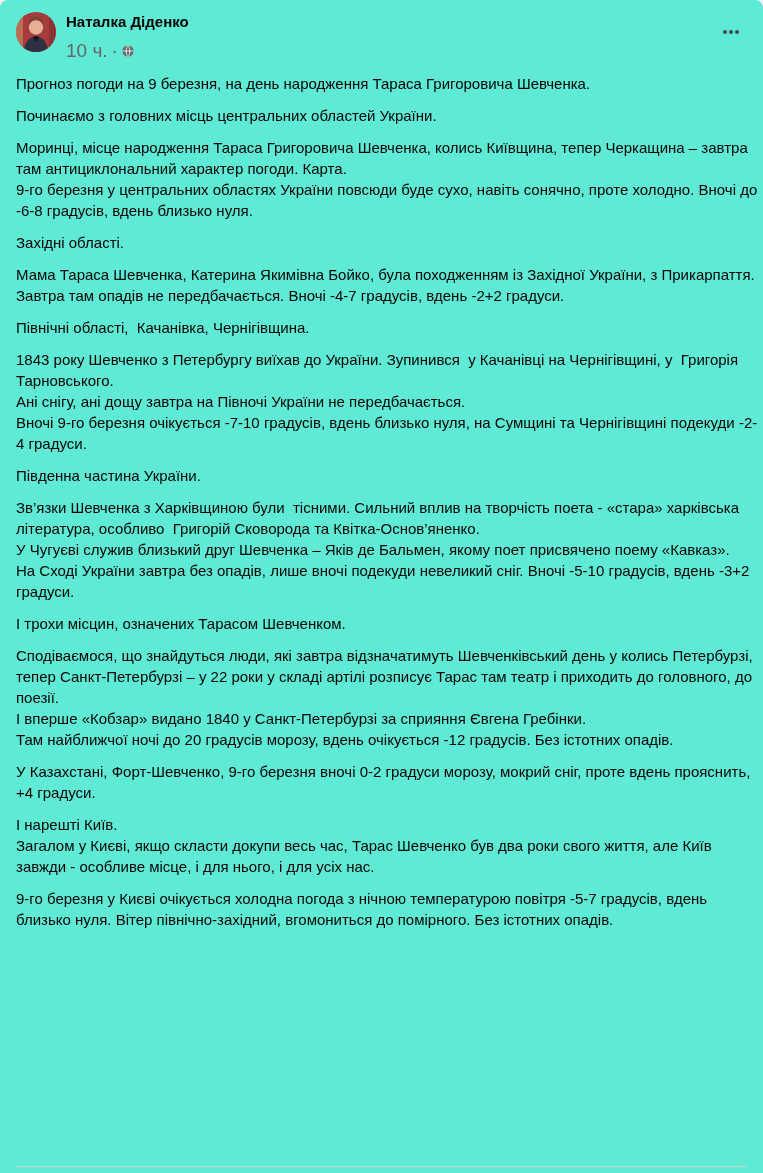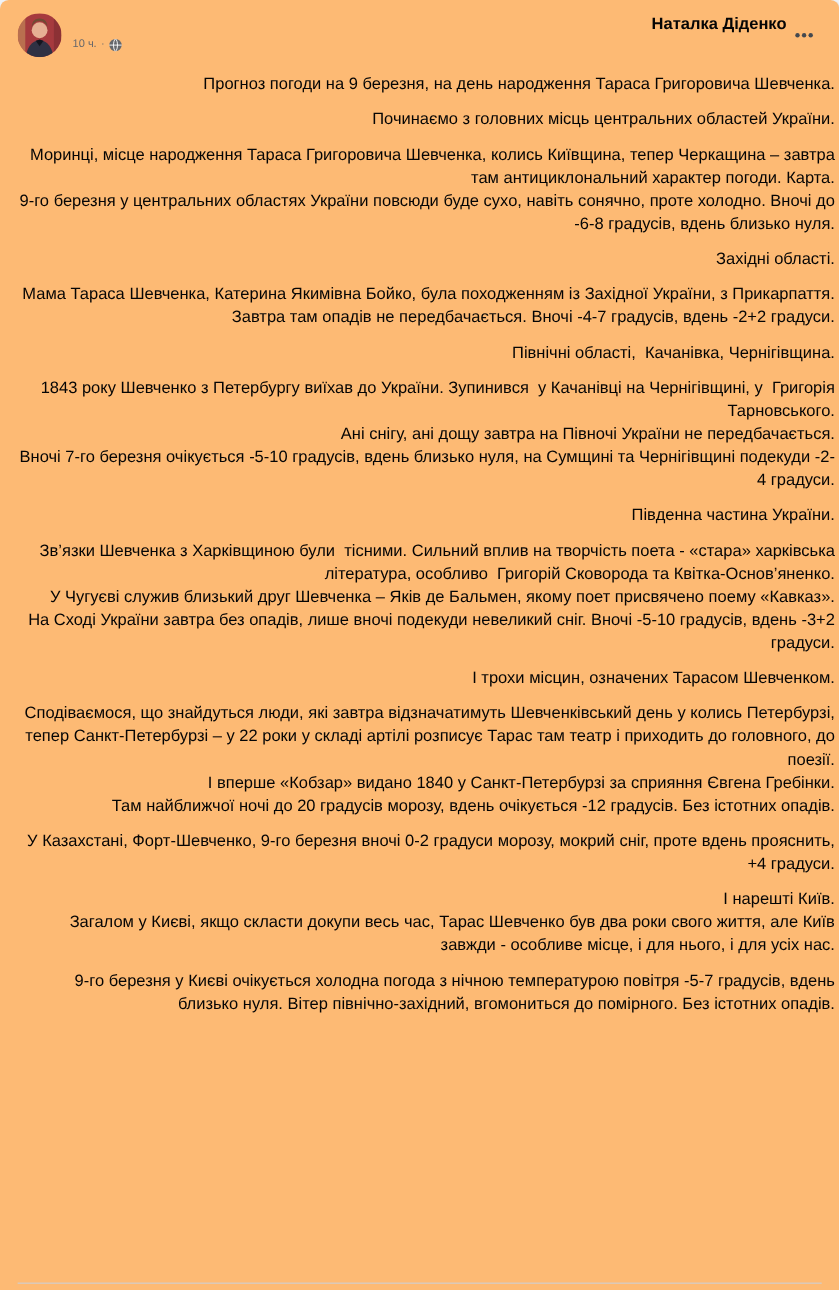--- a/index.html
+++ b/index.html
@@ -5,46 +5,45 @@
   html, body { margin: 0; padding: 0; }
   body {
     width: 763px; height: 1173px;
     background: #f0f2f5;
     font-family: "Liberation Sans", sans-serif;
     overflow: hidden;
   }
   .post-card {
     position: relative;
     width: 763px; height: 1173px;
-    background: #fdba74;
+    background: #5eead4;
     border-radius: 8px 8px 0 0;
     box-shadow: 0 1px 2px rgba(0,0,0,.1);
     box-sizing: border-box;
-    text-align: right;
   }
   
   .post-header {
     display: flex; align-items: flex-start;
     padding: 12px 16px 0 16px;
   }
   .avatar {
     width: 40px; height: 40px; border-radius: 50%;
     overflow: hidden; flex: 0 0 40px;
     cursor: pointer;
   }
   .avatar svg { display: block; width: 40px; height: 40px; }
   .header-meta { margin-left: 10px; flex: 1 1 auto; min-width: 0; }
   .author-name {
     font-size: 15px; font-weight: 700; color: #050505;
     line-height: 19px; cursor: pointer; display: inline-block;
   }
   .timestamp-row {
     display: flex; align-items: center;
-    margin-top: 2px;
-    font-size: 10px; color: #65676b; line-height: 16px;
+    margin-top: 12px;
+    font-size: 19px; color: #65676b; line-height: 16px;
   }
   .timestamp { cursor: pointer; }
   .dot-sep { margin: 0 4px; }
   .globe-icon { display: inline-flex; }
   .globe-icon svg { display: block; }
   .more-button {
     width: 32px; height: 32px; border-radius: 50%;
     display: flex; align-items: center; justify-content: center;
     cursor: pointer; margin-top: 4px;
     flex: 0 0 32px;
@@ -111,21 +110,21 @@
   <div class="post-body">
       <p class="post-paragraph">Прогноз погоди на 9 березня, на день народження Тараса Григоровича Шевченка.</p>
       <p class="post-paragraph">Починаємо з головних місць центральних областей України.</p>
       <p class="post-paragraph">Моринці, місце народження Тараса Григоровича Шевченка, колись Київщина, тепер Черкащина – завтра там антициклональний характер погоди. Карта.
 9-го березня у центральних областях України повсюди буде сухо, навіть сонячно, проте холодно. Вночі до -6-8 градусів, вдень близько нуля.</p>
       <p class="post-paragraph">Західні області.</p>
       <p class="post-paragraph">Мама Тараса Шевченка, Катерина Якимівна Бойко, була походженням із Західної України, з Прикарпаття. Завтра там опадів не передбачається. Вночі -4-7 градусів, вдень -2+2 градуси.</p>
       <p class="post-paragraph">Північні області,  Качанівка, Чернігівщина.</p>
       <p class="post-paragraph">1843 року Шевченко з Петербургу виїхав до України. Зупинився  у Качанівці на Чернігівщині, у  Григорія Тарновського.
 Ані снігу, ані дощу завтра на Півночі України не передбачається.
-Вночі 7-го березня очікується -5-10 градусів, вдень близько нуля, на Сумщині та Чернігівщині подекуди -2-4 градуси.</p>
+Вночі 9-го березня очікується -7-10 градусів, вдень близько нуля, на Сумщині та Чернігівщині подекуди -2-4 градуси.</p>
       <p class="post-paragraph">Південна частина України.</p>
       <p class="post-paragraph">Зв’язки Шевченка з Харківщиною були  тісними. Сильний вплив на творчість поета - «стара» харківська література, особливо  Григорій Сковорода та Квітка-Основ’яненко.
 У Чугуєві служив близький друг Шевченка – Яків де Бальмен, якому поет присвячено поему «Кавказ».
 На Сході України завтра без опадів, лише вночі подекуди невеликий сніг. Вночі -5-10 градусів, вдень -3+2 градуси.</p>
       <p class="post-paragraph">І трохи місцин, означених Тарасом Шевченком.</p>
       <p class="post-paragraph">Сподіваємося, що знайдуться люди, які завтра відзначатимуть Шевченківський день у колись Петербурзі, тепер Санкт-Петербурзі – у 22 роки у складі артілі розписує Тарас там театр і приходить до головного, до поезії.
 І вперше «Кобзар» видано 1840 у Санкт-Петербурзі за сприяння Євгена Гребінки.
 Там найближчої ночі до 20 градусів морозу, вдень очікується -12 градусів. Без істотних опадів.</p>
       <p class="post-paragraph">У Казахстані, Форт-Шевченко, 9-го березня вночі 0-2 градуси морозу, мокрий сніг, проте вдень прояснить, +4 градуси.</p>
       <p class="post-paragraph">І нарешті Київ.

